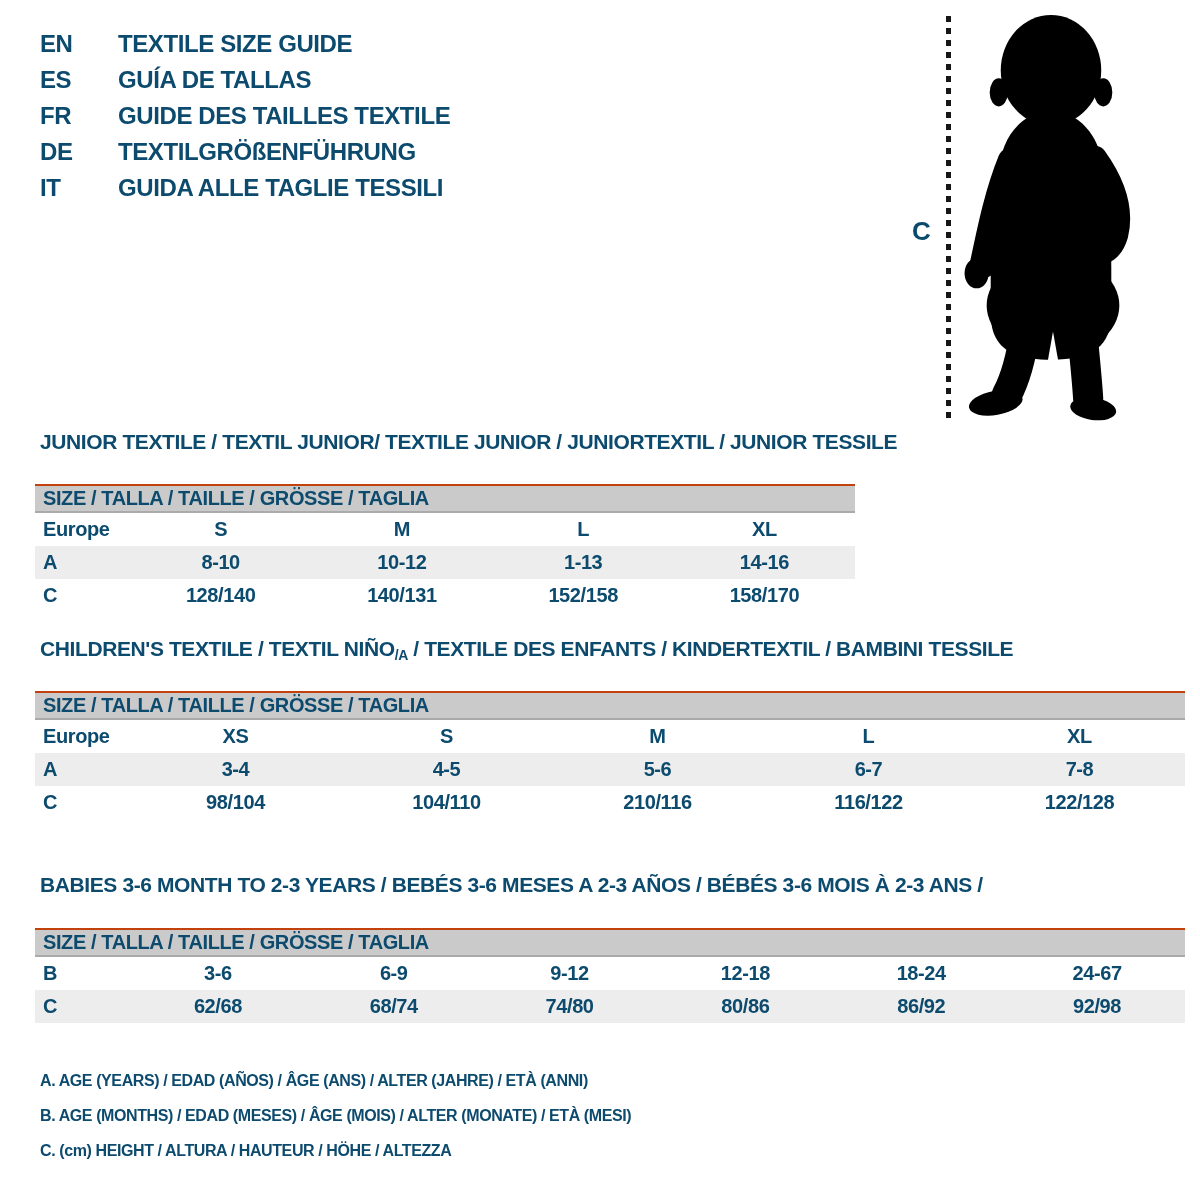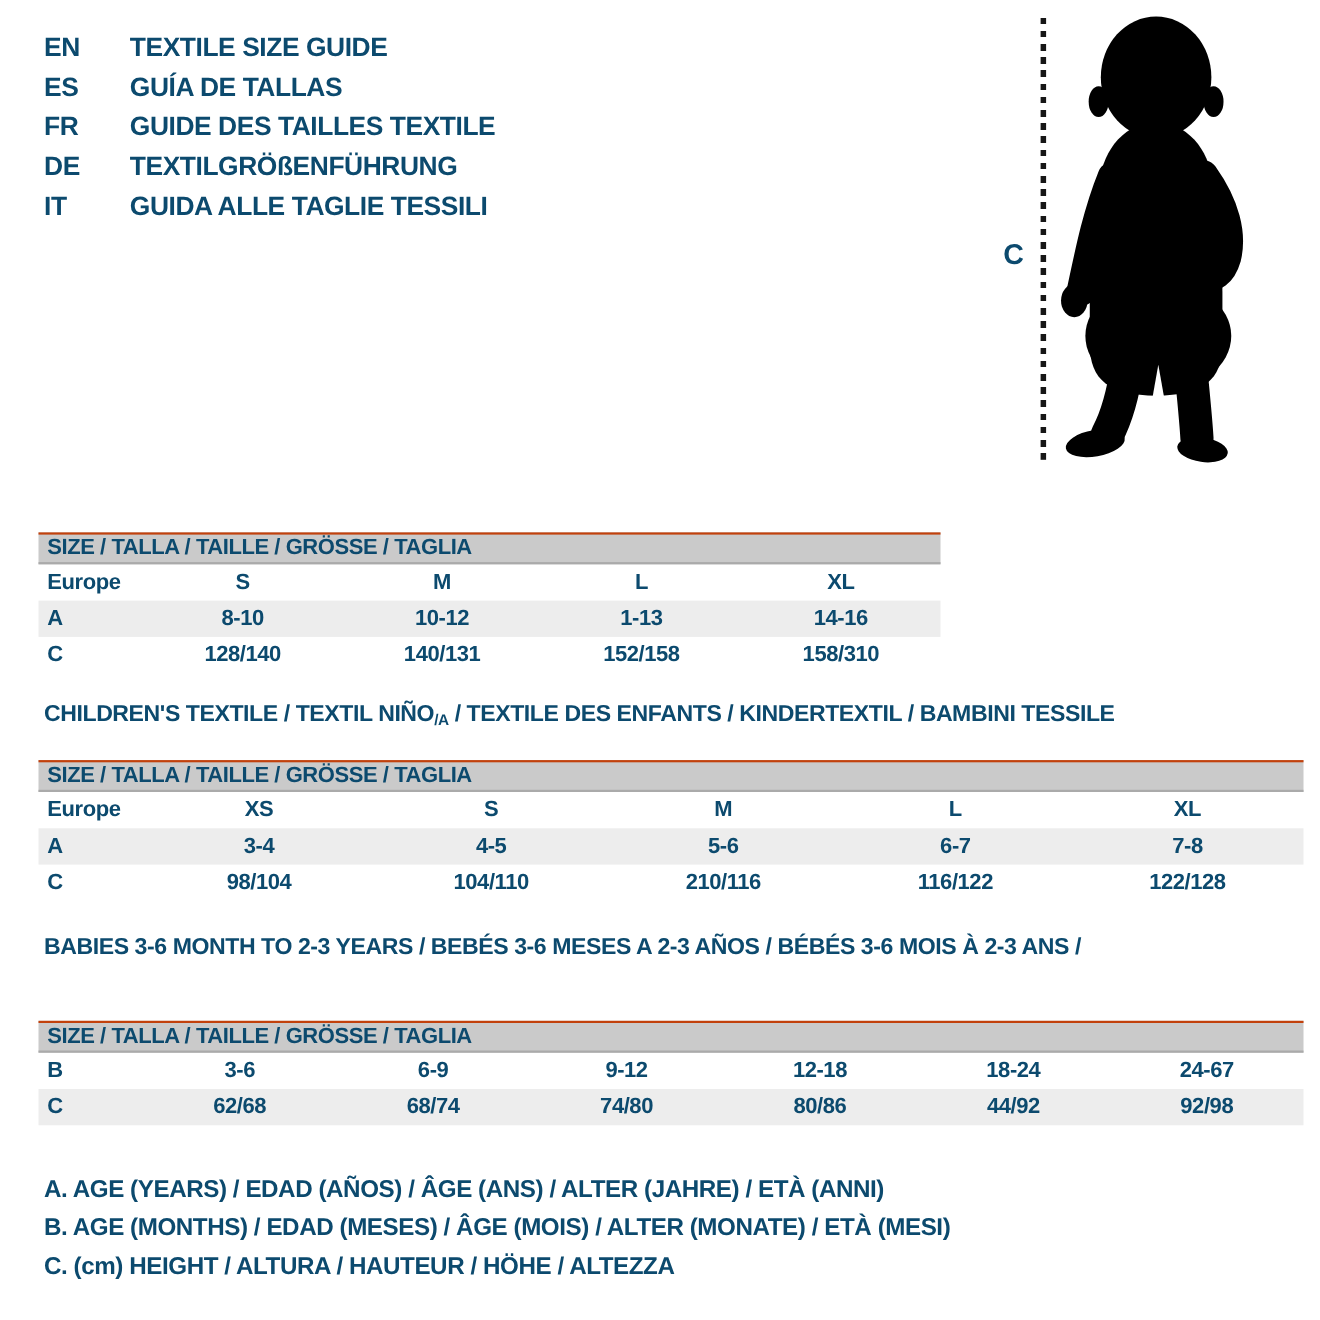--- a/index.html
+++ b/index.html
@@ -21,36 +21,36 @@
   
   .measure-line {
     position: absolute; left: 946px; top: 16px; width: 5px; height: 402px;
     background: repeating-linear-gradient(to bottom, #161616 0px, #161616 6px, transparent 6px, transparent 12px);
   }
   .measure-label { position: absolute; left: 912px; top: 216px; font-size: 26px; }
   .silhouette { position: absolute; left: 960px; top: 12px; width: 184px; height: 410px; }
   
   .section-title { position: absolute; font-size: 21px; white-space: nowrap; }
   .sub-part { font-size: 14px; position: relative; top: 4px; }
-  .two-line { line-height: 36px; }
+  .two-line { line-height: 36px; margin-top: 24px; }
   .size-table { position: absolute; }
   .size-bar {
     height: 29px; box-sizing: border-box;
     background: #cacaca;
     border-top: 2px solid #c2410c;
     border-bottom: 2px solid #aaaaaa;
     display: flex; align-items: center;
     padding-left: 8px; font-size: 20px;
   }
   .t-row { display: flex; height: 33px; align-items: center; font-size: 20px; }
   .t-row.shaded { background: #ededed; }
   .t-lbl { width: 95px; padding-left: 8px; box-sizing: border-box; }
   .t-cell { flex: 1; text-align: center; }
   
-  .footnotes { position: absolute; left: 40px; top: 1063px; font-size: 22px; line-height: 35px; }
+  .footnotes { position: absolute; left: 40px; top: 1063px; font-size: 16px; line-height: 35px; }
 </style>
 </head>
 <body>
 
 <div class="page">
 
   <div class="lang-block">
     <div class="lang-row">
       <span class="lang-code">EN</span>
       <span class="lang-title">TEXTILE SIZE GUIDE</span>
@@ -92,20 +92,21 @@
       <path d="M64,318 C60,346 54,366 46,381"></path>
       <path d="M121,318 C124,348 126,368 127,385"></path>
     </g>
     <g fill="#000000" stroke="none">
       <ellipse cx="35" cy="389" rx="27" ry="12" transform="rotate(-10 35 389)"></ellipse>
       <ellipse cx="132" cy="395" rx="23" ry="11" transform="rotate(8 132 395)"></ellipse>
       <ellipse cx="16" cy="260" rx="12" ry="15"></ellipse>
     </g>
   </svg>
 
+  <div class="section-title" style="left:40px; top:430px;">JUNIOR TEXTILE / TEXTIL JUNIOR/ TEXTILE JUNIOR / JUNIORTEXTIL / JUNIOR TESSILE</div>
 
   <div class="size-table" style="left:35px; top:484px; width:820px;">
     <div class="size-bar">SIZE / TALLA / TAILLE / GRÖSSE / TAGLIA</div>
     <div class="t-row">
       <div class="t-lbl">Europe</div>
       <div class="t-cell">S</div>
       <div class="t-cell">M</div>
       <div class="t-cell">L</div>
       <div class="t-cell">XL</div>
     </div>
@@ -114,21 +115,21 @@
       <div class="t-cell">8-10</div>
       <div class="t-cell">10-12</div>
       <div class="t-cell">1-13</div>
       <div class="t-cell">14-16</div>
     </div>
     <div class="t-row">
       <div class="t-lbl">C</div>
       <div class="t-cell">128/140</div>
       <div class="t-cell">140/131</div>
       <div class="t-cell">152/158</div>
-      <div class="t-cell">158/310</div>
+      <div class="t-cell">158/170</div>
     </div>
   </div>
 
   <div class="section-title" style="left:40px; top:637px;">
     <span>CHILDREN'S TEXTILE / TEXTIL NIÑO</span><span class="sub-part">/A</span><span> / TEXTILE DES ENFANTS / KINDERTEXTIL / BAMBINI TESSILE</span>
   </div>
 
   <div class="size-table" style="left:35px; top:691px; width:1150px;">
     <div class="size-bar">SIZE / TALLA / TAILLE / GRÖSSE / TAGLIA</div>
     <div class="t-row">
@@ -171,21 +172,21 @@
       <div class="t-cell">12-18</div>
       <div class="t-cell">18-24</div>
       <div class="t-cell">24-67</div>
     </div>
     <div class="t-row shaded">
       <div class="t-lbl">C</div>
       <div class="t-cell">62/68</div>
       <div class="t-cell">68/74</div>
       <div class="t-cell">74/80</div>
       <div class="t-cell">80/86</div>
-      <div class="t-cell">44/92</div>
+      <div class="t-cell">86/92</div>
       <div class="t-cell">92/98</div>
     </div>
   </div>
 
   <div class="footnotes">
     <div>A. AGE (YEARS) / EDAD (AÑOS) / ÂGE (ANS) / ALTER (JAHRE) / ETÀ (ANNI)</div>
     <div>B. AGE (MONTHS) / EDAD (MESES) / ÂGE (MOIS) / ALTER (MONATE) / ETÀ (MESI)</div>
     <div>C. (cm) HEIGHT / ALTURA / HAUTEUR / HÖHE / ALTEZZA</div>
   </div>
 

